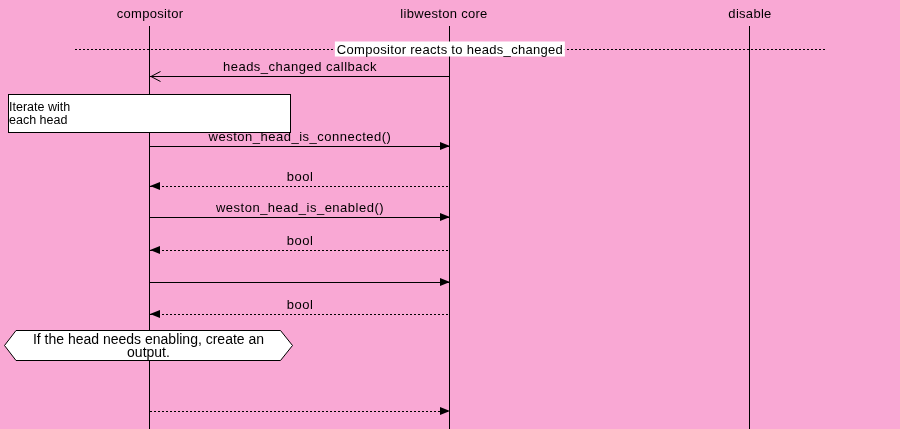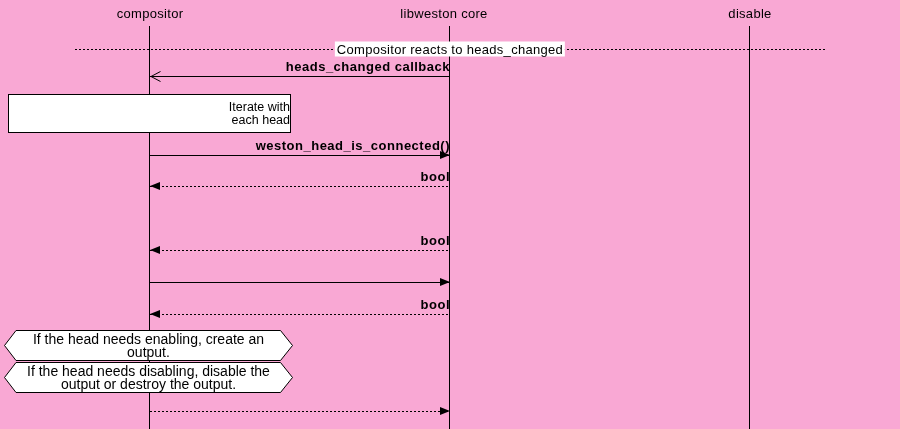--- a/index.html
+++ b/index.html
@@ -16,34 +16,34 @@
   .divider-line{
     position:absolute;top:49px;left:75px;width:750px;height:1px;
     background:repeating-linear-gradient(90deg,#000 0 2px,transparent 2px 4px);z-index:1;
   }
   .divider-label{
     position:absolute;top:49px;left:450px;transform:translate(-50%,-50%);
     background:#fff;padding:0 2px;white-space:nowrap;letter-spacing:0.3px;z-index:2;text-align:center;
   }
   .message{position:absolute;left:150px;width:300px;height:17px;z-index:1;}
   .msg-label{
-    position:absolute;left:0;right:0;bottom:3px;text-align:right;
-    white-space:nowrap;letter-spacing:0.5px;font-weight:bold;
+    position:absolute;left:0;right:0;bottom:3px;text-align:center;
+    white-space:nowrap;letter-spacing:0.5px;
   }
   .msg-line{position:absolute;left:0;right:0;bottom:0;height:1px;}
   .msg-line.solid{background:#000;}
   .msg-line.dotted{background:repeating-linear-gradient(90deg,#000 0 2px,transparent 2px 4px);}
   .arr{position:absolute;width:0;height:0;top:12px;}
   .arr.right{left:290px;border-top:4.5px solid transparent;border-bottom:4.5px solid transparent;border-left:10px solid #000;}
   .arr.left{left:0;border-top:4.5px solid transparent;border-bottom:4.5px solid transparent;border-right:10px solid #000;}
   .arr-open{position:absolute;left:0;top:11px;}
   .note-rect{
     position:absolute;left:8px;top:94px;width:283px;height:39px;box-sizing:border-box;
     background:#fff;border:1px solid #000;z-index:2;
-    display:flex;flex-direction:column;justify-content:center;align-items:flex-end;
+    display:flex;flex-direction:column;justify-content:center;align-items:flex-start;
     font-size:12.5px;line-height:12.5px;text-align:center;
   }
   .note-hex{position:absolute;left:4px;width:289px;height:31px;z-index:2;}
   .note-hex svg{position:absolute;left:0;top:0;}
   .note-hex .hex-text{
     position:absolute;left:0;top:0;right:0;bottom:0;
     display:flex;flex-direction:column;justify-content:center;align-items:center;
     font-size:14px;line-height:13px;
   }
   .nowrap{white-space:nowrap;}
@@ -70,32 +70,37 @@
     <svg class="arr-open" width="11" height="11">
       <polyline points="10.5,0.5 1,5.5 10.5,10.5" fill="none" stroke="#000" stroke-width="1"></polyline>
     </svg>
   </div>
 
   <div class="note-rect">
     <span class="nowrap">Iterate with</span>
     <span class="nowrap">each head</span>
   </div>
 
-  <div class="message" style="top:139px;">
+  <div class="message" style="top:130px;">
     <div class="msg-label">weston_head_is_connected()</div>
     <div class="msg-line solid"></div>
     <div class="arr right"></div>
   </div>
 
   <div class="message" style="top:170px;">
     <div class="msg-label">bool</div>
     <div class="msg-line dotted"></div>
     <div class="arr left"></div>
   </div>
 
+  <div class="message" style="top:201px;">
+    <div class="msg-label">weston_head_is_enabled()</div>
+    <div class="msg-line solid"></div>
+    <div class="arr right"></div>
+  </div>
 
   <div class="message" style="top:234px;">
     <div class="msg-label">bool</div>
     <div class="msg-line dotted"></div>
     <div class="arr left"></div>
   </div>
 
   <div class="message" style="top:266px;">
     <div class="msg-line solid"></div>
     <div class="arr right"></div>
@@ -110,29 +115,20 @@
   <div class="note-hex" style="top:330px;">
     <svg width="289" height="31">
       <polygon points="0.5,15.5 12,0.5 276.5,0.5 288.5,15.5 276.5,30.5 12,30.5" fill="#ffffff" stroke="#000000" stroke-width="1"></polygon>
     </svg>
     <div class="hex-text">
       <span class="nowrap">If the head needs enabling, create an</span>
       <span class="nowrap">output.</span>
     </div>
   </div>
 
-  <div class="note-hex" style="top:362px;">
-    <svg width="289" height="31">
-      <polygon points="0.5,15.5 12,0.5 276.5,0.5 288.5,15.5 276.5,30.5 12,30.5" fill="#ffffff" stroke="#000000" stroke-width="1"></polygon>
-    </svg>
-    <div class="hex-text">
-      <span class="nowrap">If the head needs disabling, disable the</span>
-      <span class="nowrap">output or destroy the output.</span>
-    </div>
-  </div>
 
   <div class="message" style="top:395px;">
     <div class="msg-label"></div>
     <div class="msg-line dotted"></div>
     <div class="arr right"></div>
   </div>
 
 </div>
 
 </body></html>

